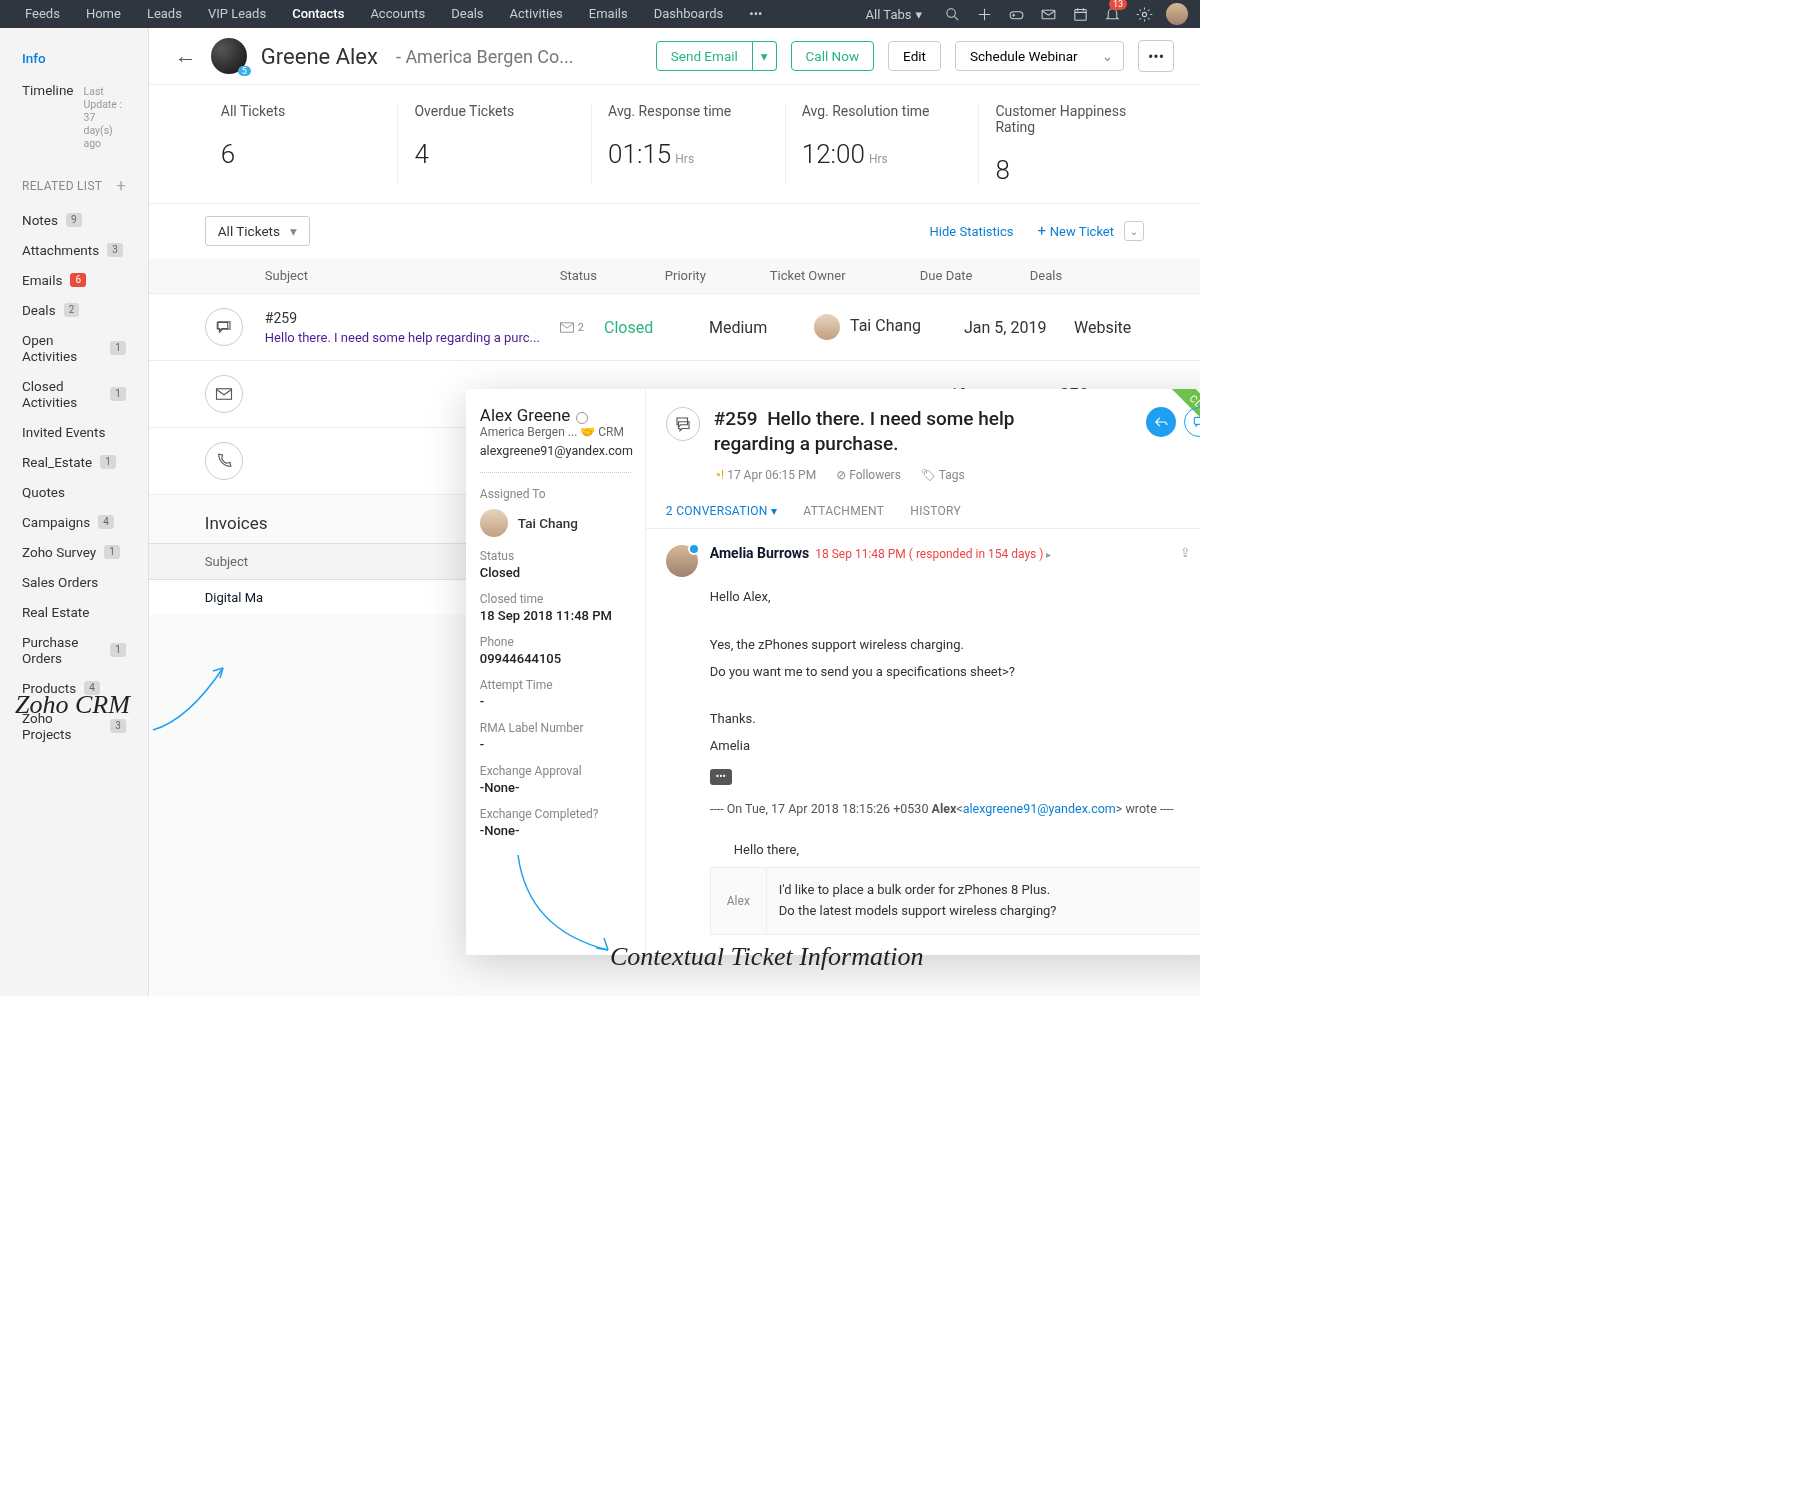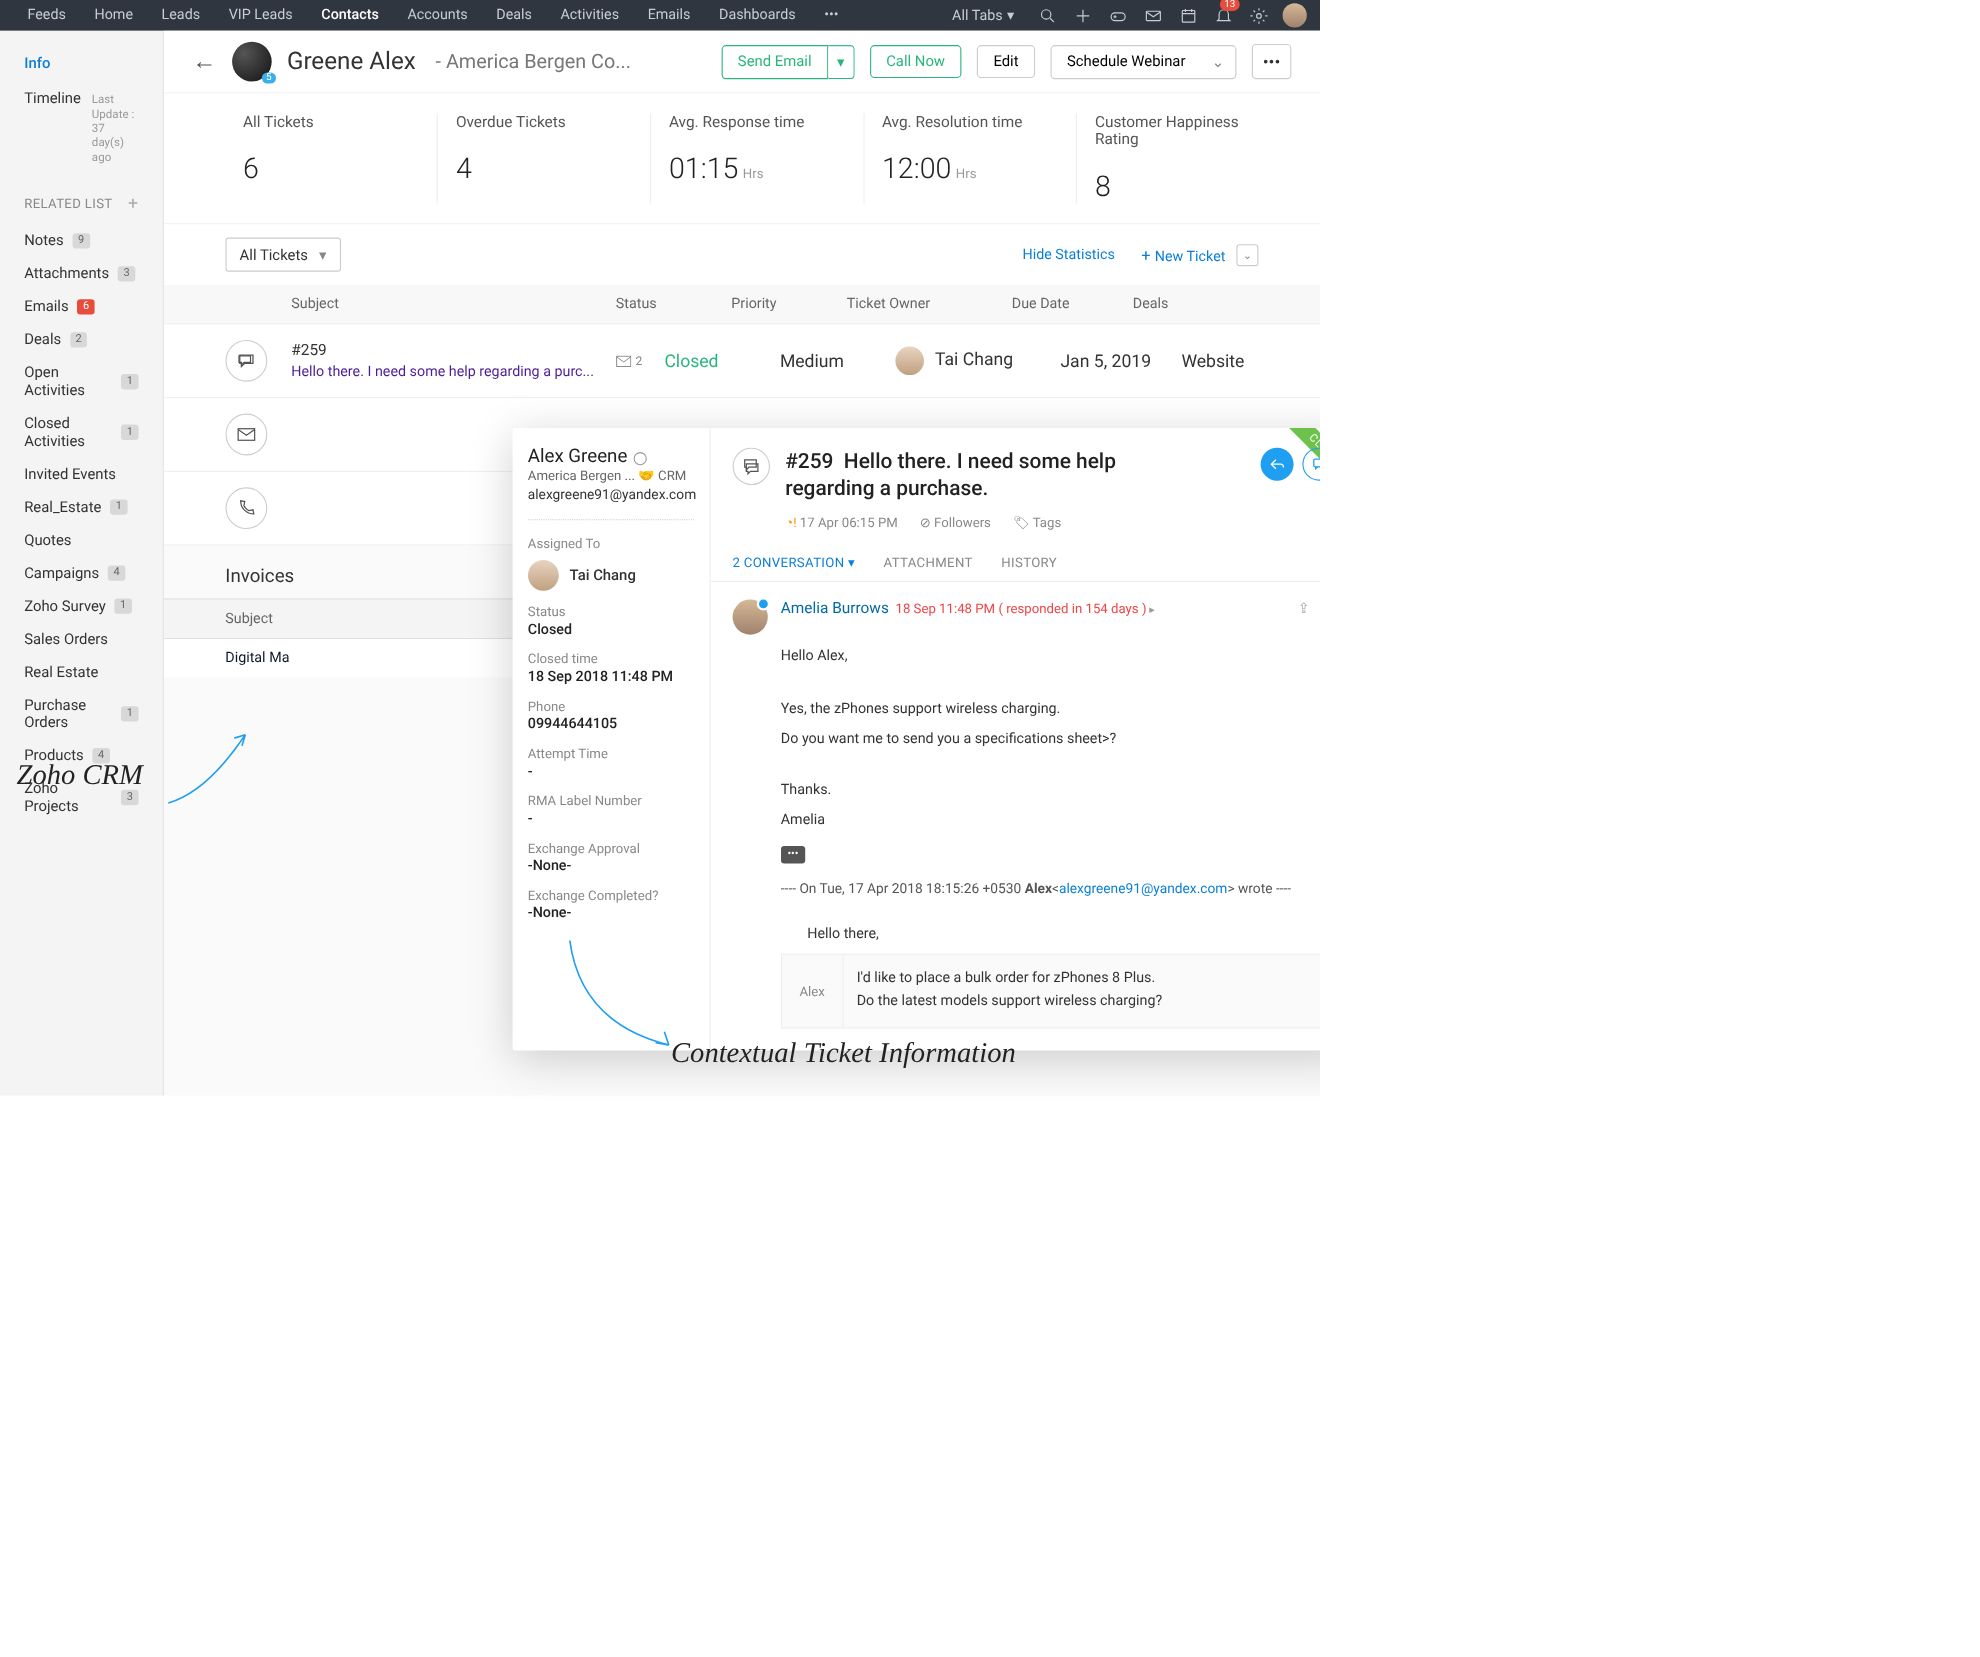--- a/index.html
+++ b/index.html
@@ -93,21 +93,21 @@
 .popup .rhdr .actions .ab svg{width:14px;height:14px;fill:none;stroke:#1e9ff2;stroke-width:2}
 .popup .meta{padding:0 20px 12px 68px;font-size:12px;color:#888;display:flex;gap:20px;align-items:center}
 .popup .meta .t-ico{color:#f39c12}
 .popup .tabs{display:flex;gap:26px;padding:0 20px;border-bottom:1px solid #eee;font-size:12px}
 .popup .tabs .t{padding:10px 0;color:#888;cursor:pointer;letter-spacing:0.3px}
 .popup .tabs .t.active{color:#0b7fd6}
 .popup .msg{padding:16px 20px;font-size:13px;color:#333}
 .popup .msg .mh{display:flex;align-items:flex-start;gap:12px;margin-bottom:10px}
 .popup .msg .mh .av{width:32px;height:32px;border-radius:50%;background:linear-gradient(#d4b896,#a0826d);position:relative;flex-shrink:0}
 .popup .msg .mh .av .st{position:absolute;top:-2px;right:-2px;width:12px;height:12px;border-radius:50%;background:#1e9ff2;border:2px solid #fff}
-.popup .msg .mh .from{font-size:14px;font-weight:400;color:#0369a1}
+.popup .msg .mh .from{font-size:14px;font-weight:700;color:#0f172a}
 .popup .msg .mh .time{font-size:12px;color:#ef4444;margin-left:6px}
 .popup .msg .mh .ra{margin-left:auto;display:flex;gap:10px;color:#aaa}
 .popup .msg .body{margin-left:44px;line-height:1.6}
 .popup .msg .body p{margin-bottom:6px}
 .popup .msg .tog{display:inline-block;background:#555;color:#fff;border-radius:3px;padding:0 6px;font-size:10px;margin:6px 0}
 .popup .quoted{margin-left:44px;margin-top:10px;font-size:12.5px;color:#555}
 .popup .quoted .qhdr{margin-bottom:10px}
 .popup .quoted a{color:#0b7fd6;text-decoration:none}
 .popup .qbox{background:#fafafa;border:1px solid #eee;margin:10px 20px 20px 64px;display:flex}
 .popup .qbox .who{width:56px;display:flex;align-items:center;justify-content:center;font-size:12px;color:#888;border-right:1px solid #eee}

